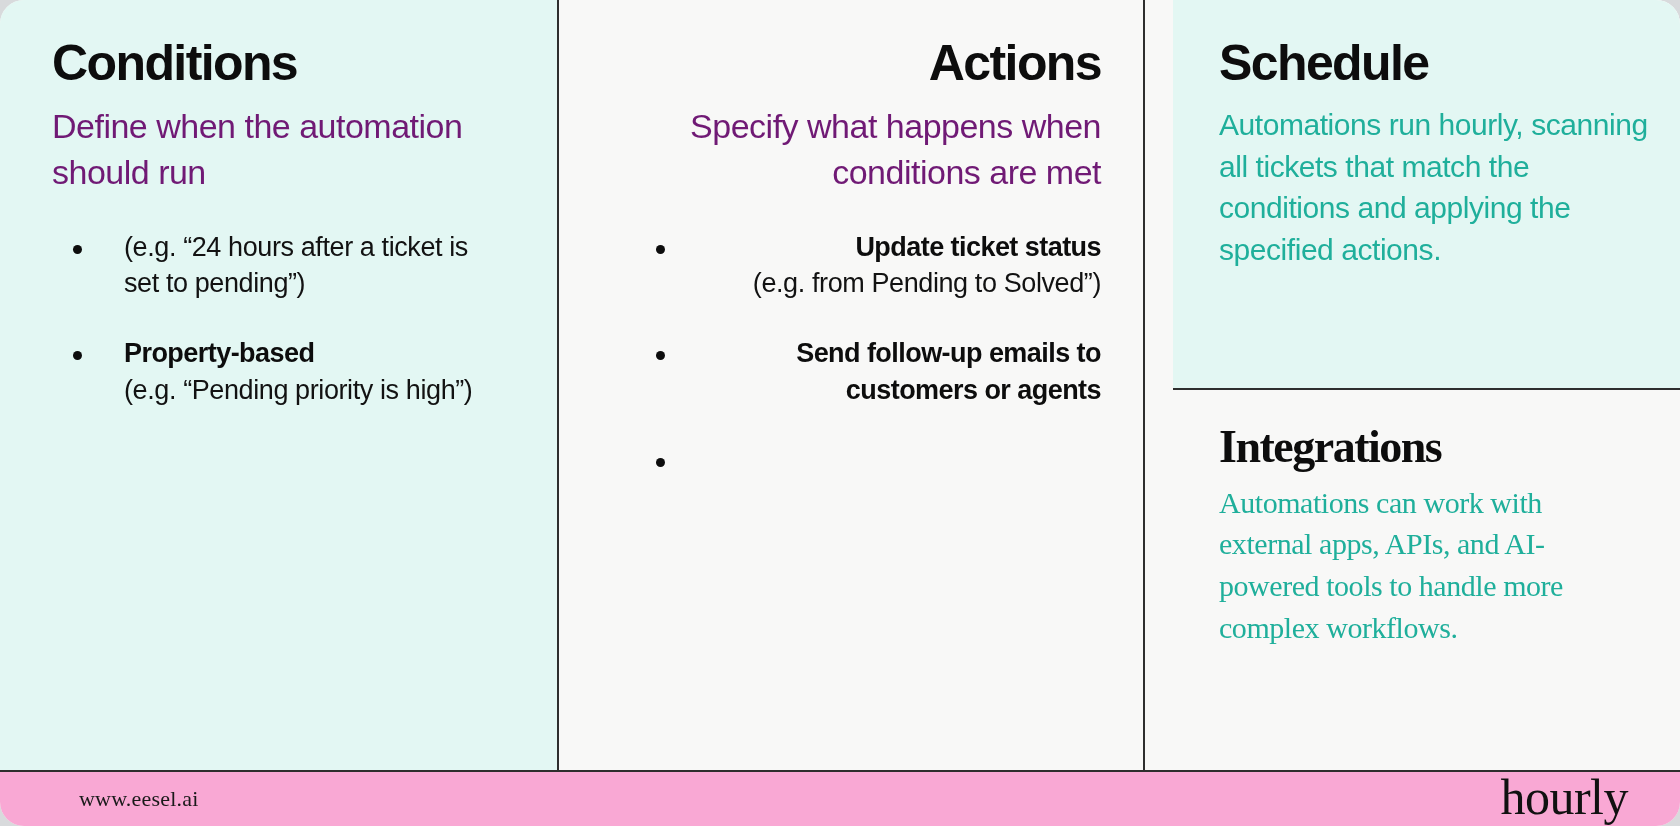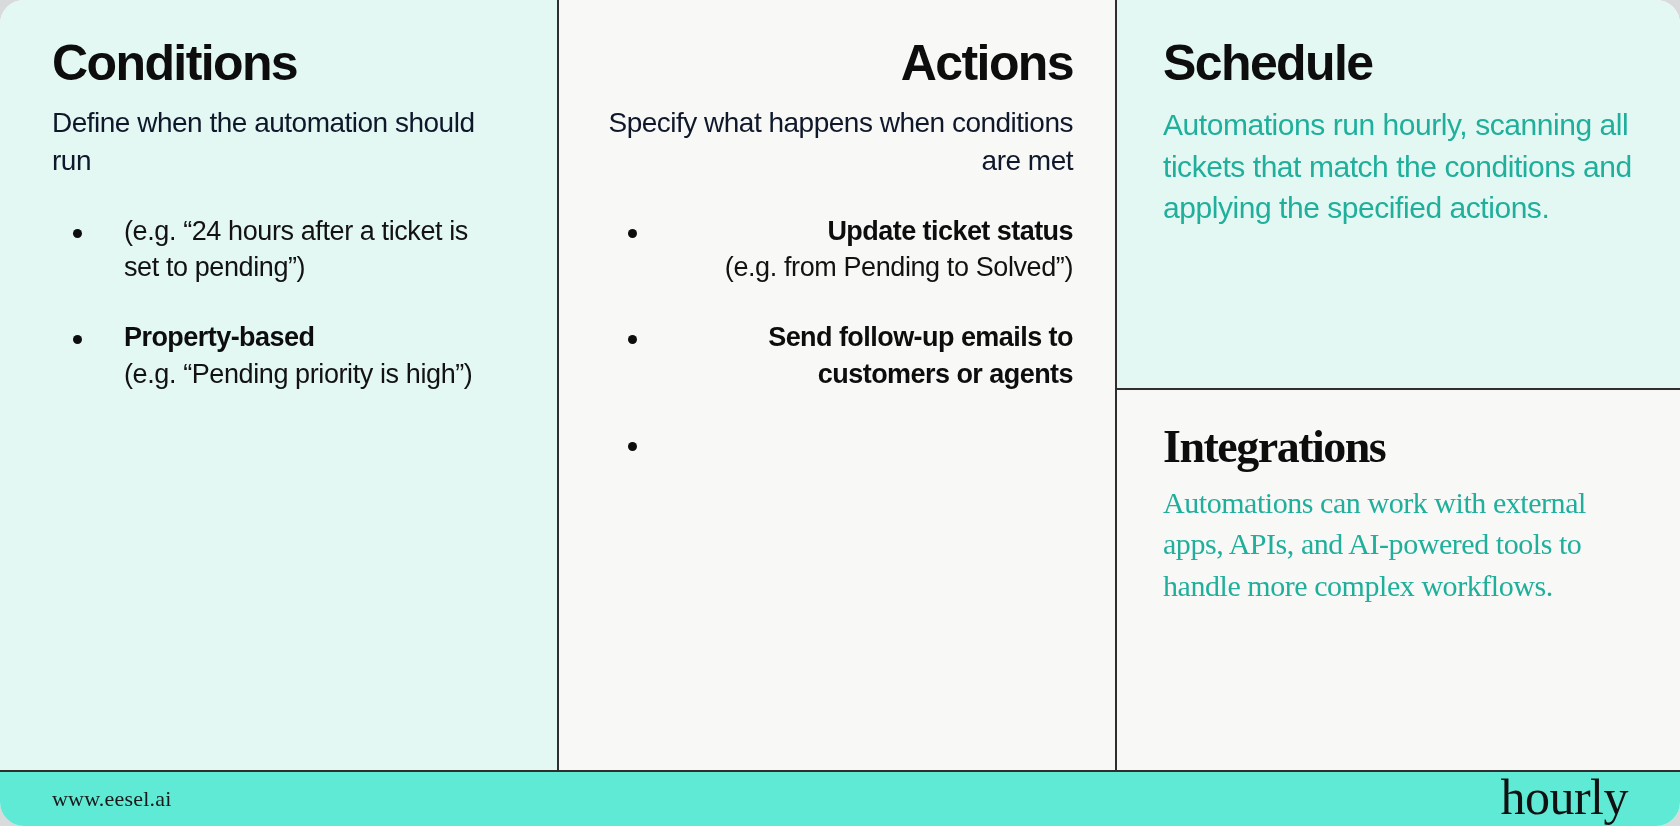--- a/index.html
+++ b/index.html
@@ -26,20 +26,21 @@
     background: #f8f8f7;
     display: flex;
     flex-direction: column;
   }
 
   .panels {
     position: relative;
     height: 826px;
     display: flex;
     align-items: stretch;
+    gap: 28px;
   }
 
   
   .col-conditions {
     width: 559px;
     background: #e3f7f3;
     padding: 36px 48px 0 52px;
     border-right: 2px solid #2e2e2e;
   }
 
@@ -84,23 +85,23 @@
     margin-bottom: 14px;
   }
 
   .h-title.small {
     font-size: 46px;
     letter-spacing: -1.5px;
     margin-bottom: 10px;
   }
 
   .subtitle {
-    font-size: 28px;
+    font-size: 34px;
     font-weight: 400;
-    color: #0f172a;
+    color: #701a75;
     line-height: 1.34;
     letter-spacing: -0.5px;
   }
 
   .body-teal {
     font-size: 30px;
     font-weight: 400;
     color: #1faf9b;
     line-height: 1.39;
     letter-spacing: -0.45px;
@@ -147,26 +148,26 @@
     line-height: 1.34;
     letter-spacing: -0.4px;
   }
 
   .actions-list li { padding-left: 80px; margin-bottom: 36px; }
   .actions-list li .dot { left: 26px; }
 
   
   .footer {
     flex: 1;
-    background: #5eead4;
+    background: #f9a8d4;
     border-top: 2px solid #2e2e2e;
     display: flex;
     align-items: center;
     justify-content: space-between;
-    padding: 0 52px 0 52px;
+    padding: 0 52px 0 79px;
     gap: 24px;
   }
 
   .footer-url {
     font-family: "Liberation Serif", serif;
     font-size: 22px;
     color: #1a1a1a;
     letter-spacing: 0.2px;
   }
 

